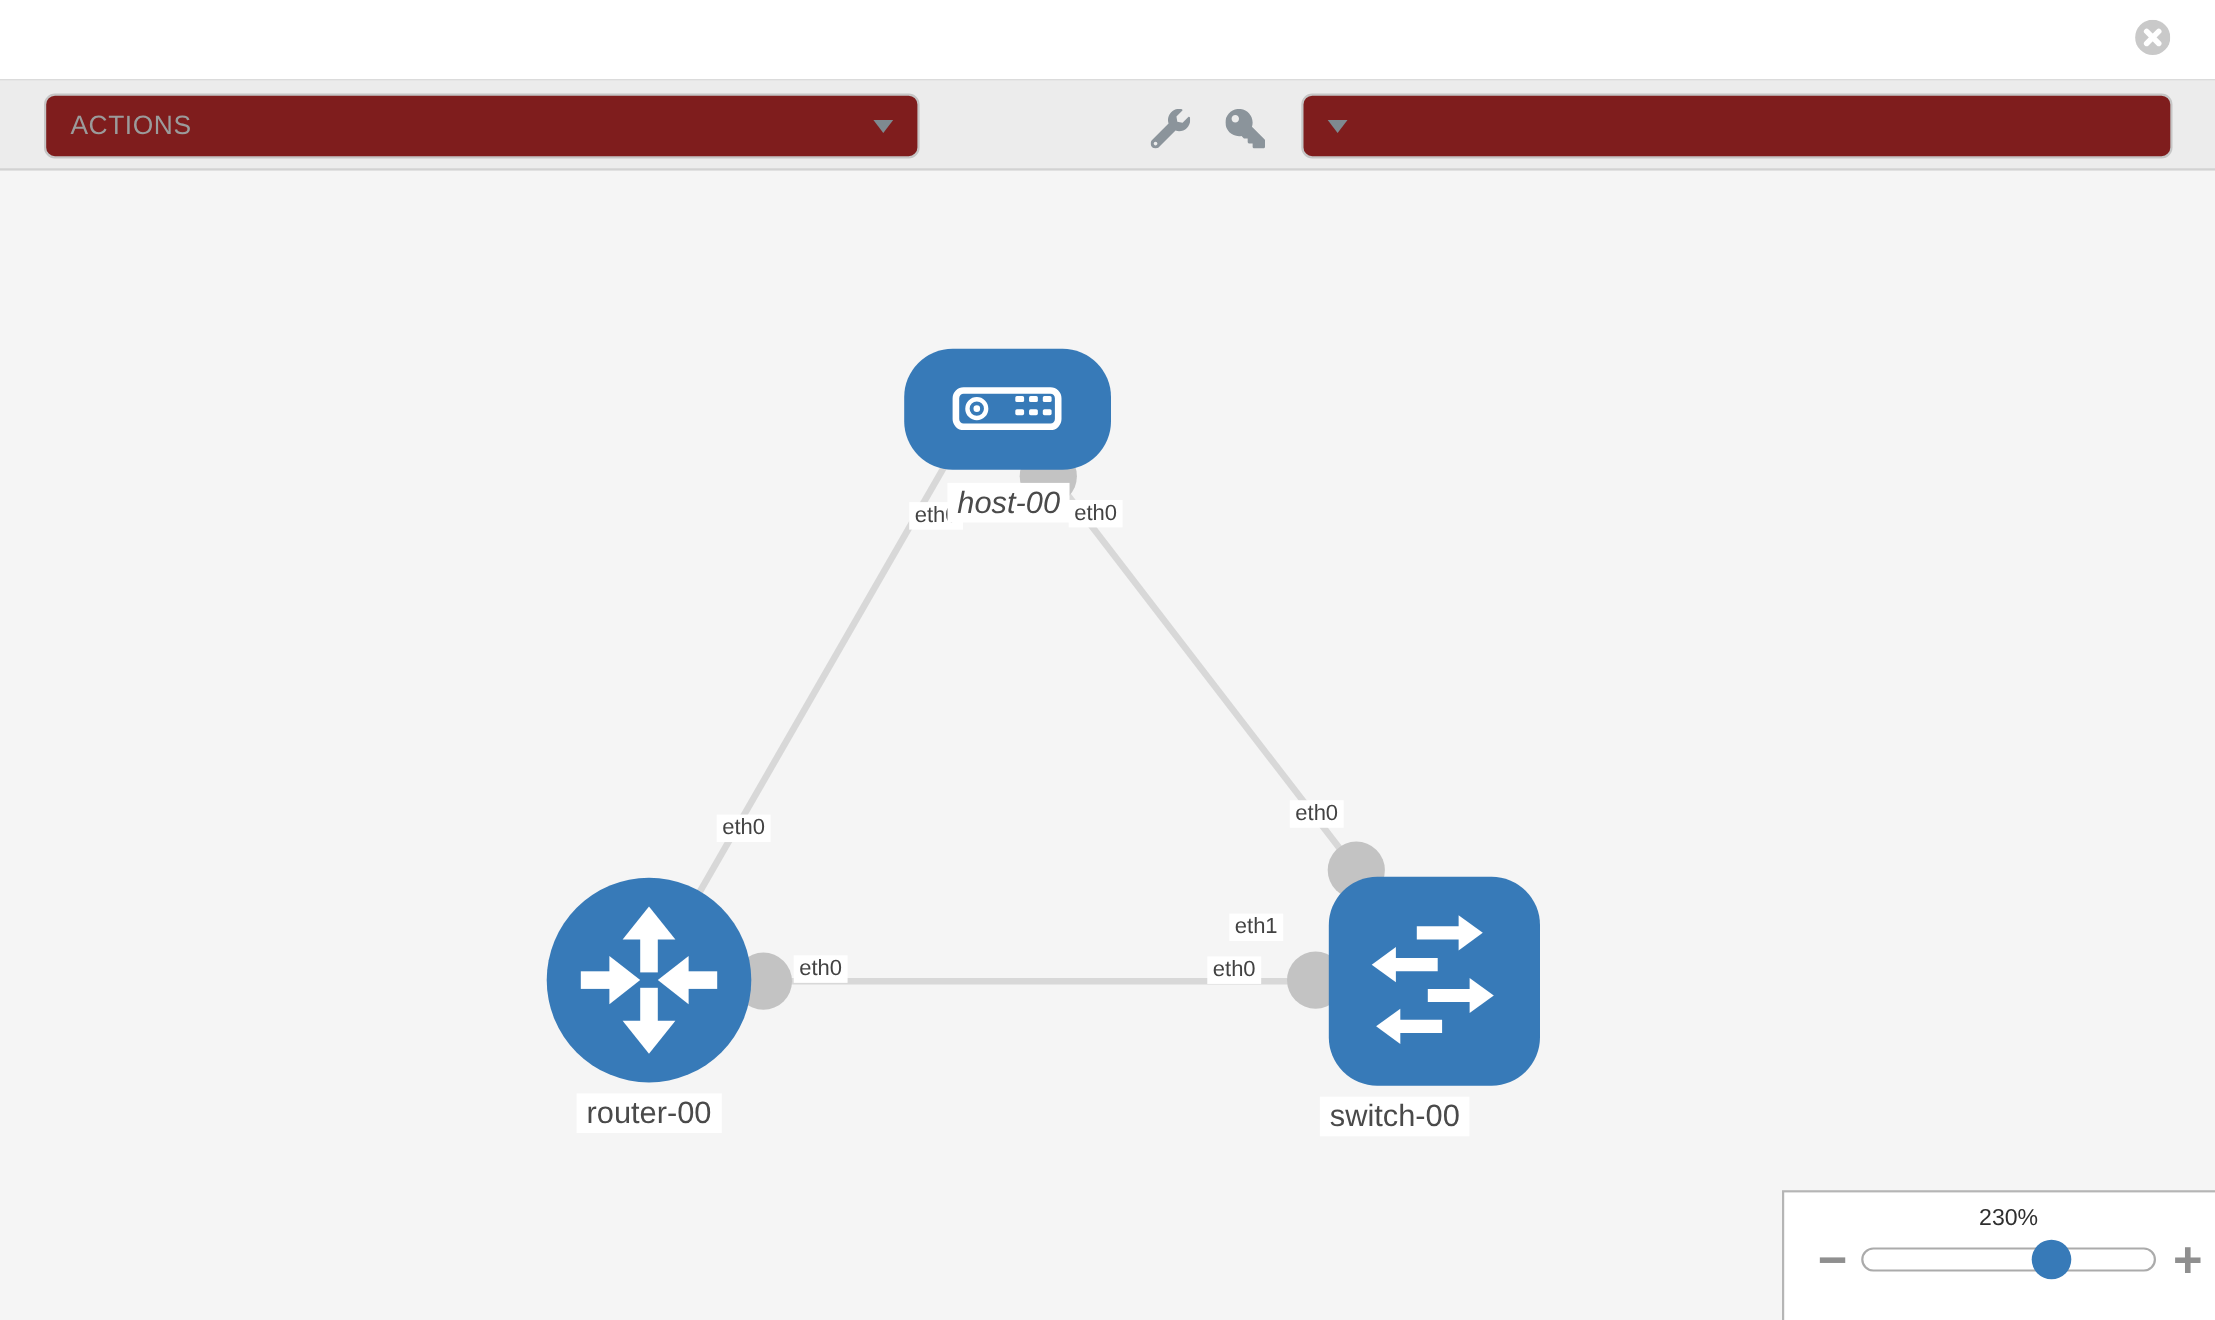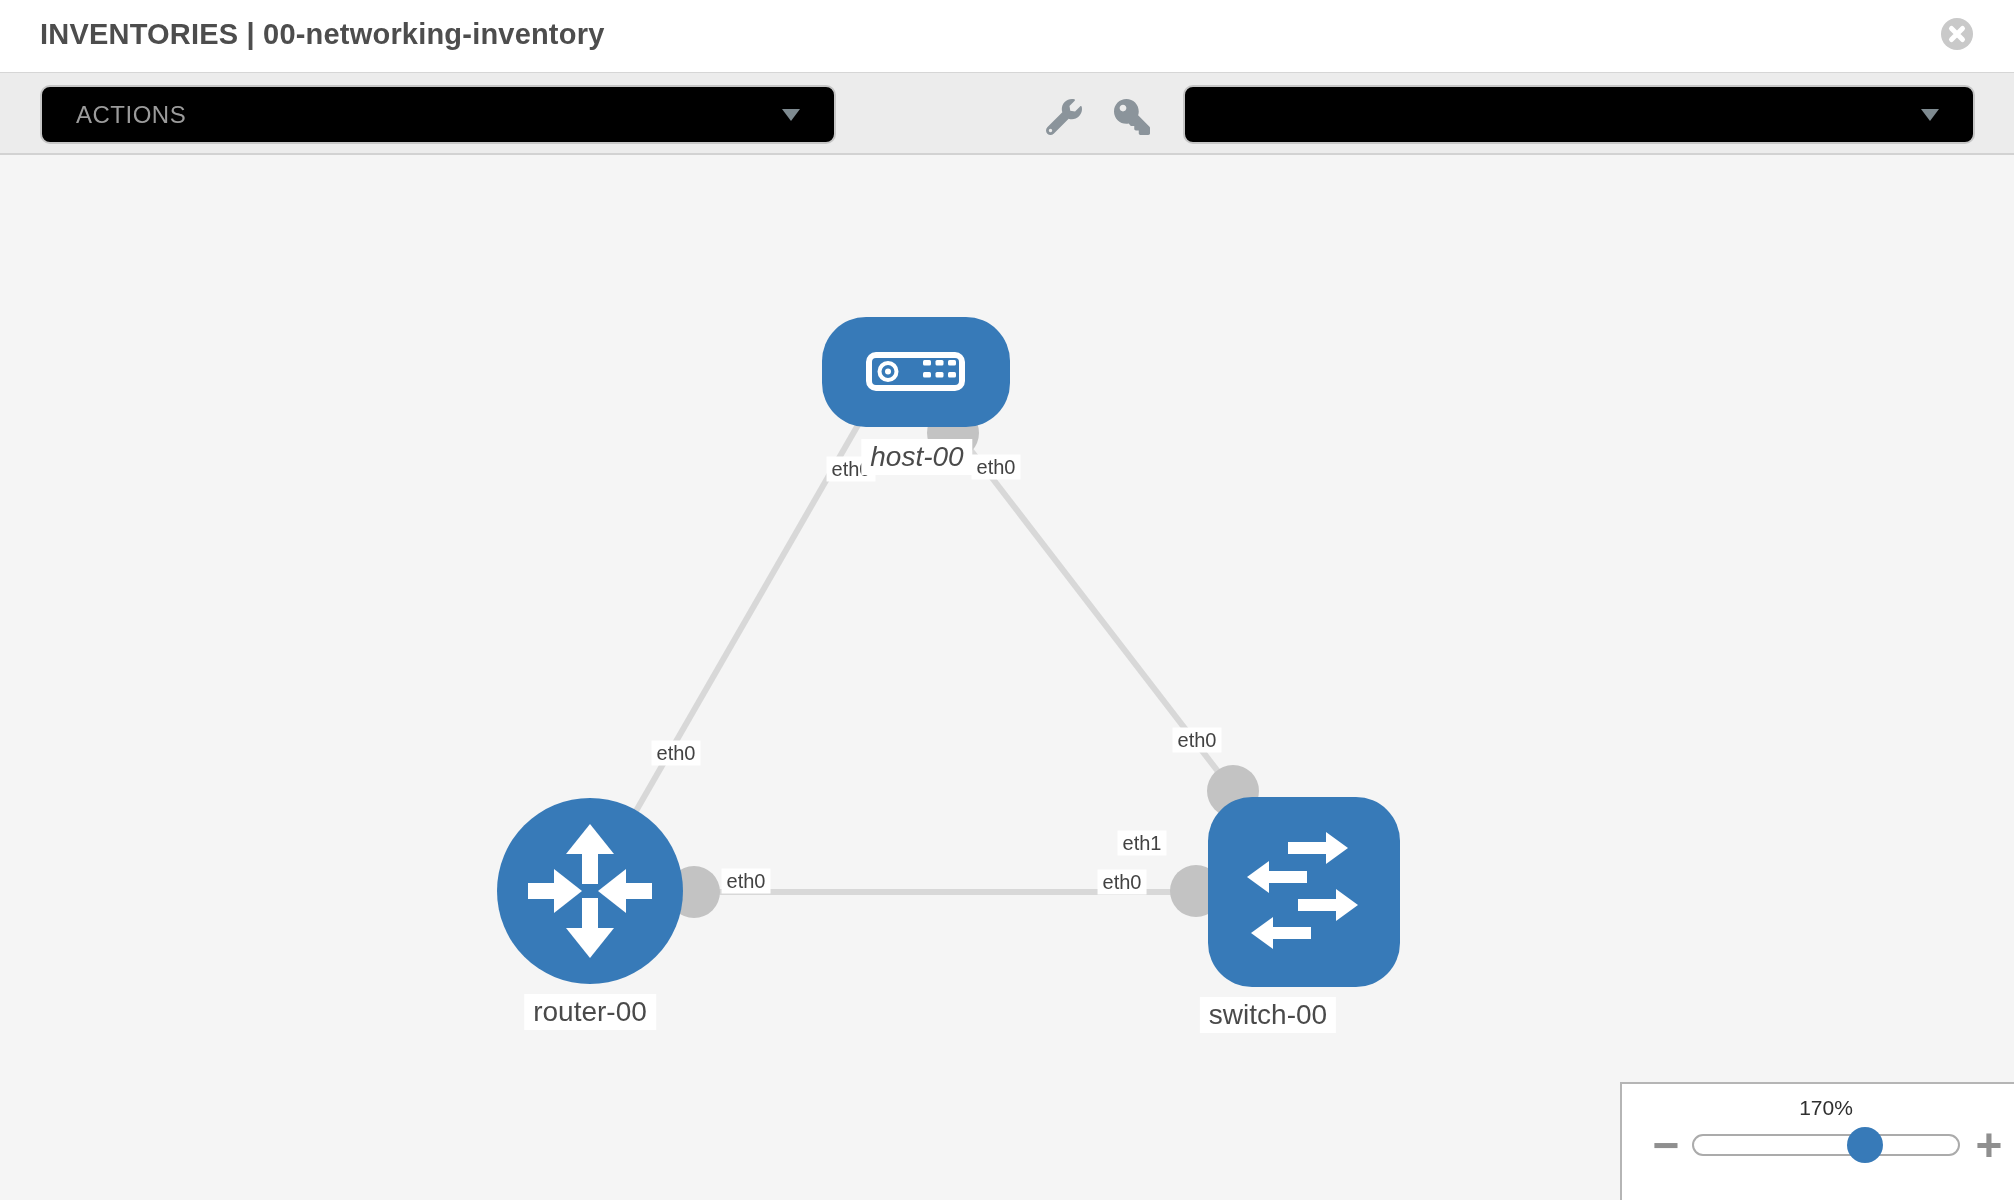--- a/index.html
+++ b/index.html
@@ -11,23 +11,23 @@
     background:#ffffff; z-index:10; }
   .app-title { position:absolute; left:40px; top:18px; font-size:29px;
     font-weight:bold; color:#4d4d4d; letter-spacing:0.2px; }
   .close-btn { position:absolute; left:1941px; top:18px; width:32px; height:32px;
     cursor:pointer; }
 
   
   .toolbar { position:absolute; left:0; top:72px; width:2014px; height:83px;
     background:#ececec; border-top:1px solid #d6d6d6; border-bottom:2px solid #d2d2d2;
     z-index:10; }
-  .dropdown { position:absolute; top:12px; height:59px; background:#000000;
+  .dropdown { position:absolute; top:12px; height:59px; background:#7f1d1d;
     border:2px solid #c6c6c6; border-radius:10px; display:flex; align-items:center;
-    padding:0 34px; cursor:pointer;justify-content:flex-end; }
+    padding:0 22px; cursor:pointer; }
   .dropdown .dd-label { font-size:24px; color:#9b9b9b; letter-spacing:0.5px; flex:1; }
   .caret { width:0; height:0; border-left:9px solid transparent;
     border-right:9px solid transparent; border-top:12px solid #7e8a90; }
   .dd-actions { left:40px;  width:796px; }
   .dd-search  { left:1183px; width:792px; }
   .tool-icon { position:absolute; top:26px; width:36px; height:36px; cursor:pointer; }
   .tool-wrench { left:1046px; }
   .tool-key    { left:1114px; }
 
   
@@ -124,21 +124,20 @@
 <span class="iface-label" style="left:1197px; top:740px;">eth0</span>
 <span class="iface-label" style="left:746px; top:881px;">eth0</span>
 <span class="iface-label" style="left:1122px; top:882px;">eth0</span>
 <span class="iface-label" style="left:1142px; top:843px;">eth1</span>
 
 <div class="node-label" style="left:917px; top:457px;font-style:italic;">host-00</div>
 <div class="node-label" style="left:590px; top:1012px;">router-00</div>
 <div class="node-label" style="left:1268px; top:1015px;">switch-00</div>
 
 <div class="app-header">
-  <div class="app-title">INVENTORIES | 00-networking-inventory</div>
   <svg class="close-btn" viewBox="0 0 32 32">
     <circle cx="16" cy="16" r="16" fill="#c9c9c9"></circle>
     <path d="M10.5 10.5 L21.5 21.5 M21.5 10.5 L10.5 21.5" stroke="#ffffff" stroke-width="5" stroke-linecap="round"></path>
   </svg>
 </div>
 
 <div class="toolbar">
   <div class="dropdown dd-actions">
     <span class="dd-label">ACTIONS</span>
     <span class="caret"></span>
@@ -152,18 +151,18 @@
       <path fill="#8b949b" d="M512 176.001C512 273.203 433.202 352 336 352c-11.22 0-22.19-1.062-32.827-3.069l-24.012 27.014A23.999 23.999 0 0 1 261.223 384H224v40c0 13.255-10.745 24-24 24h-40v40c0 13.255-10.745 24-24 24H24c-13.255 0-24-10.745-24-24v-78.059c0-6.365 2.529-12.47 7.029-16.971l161.802-161.802C163.108 213.814 160 195.271 160 176 160 78.798 238.797.001 335.999 0 433.488-.001 512 78.511 512 176.001zM336 128c0 26.51 21.49 48 48 48s48-21.49 48-48-21.49-48-48-48-48 21.49-48 48z"></path>
     </g>
   </svg>
 
   <div class="dropdown dd-search">
     <span class="caret"></span>
   </div>
 </div>
 
 <div class="zoom-panel">
-  <div class="zoom-value">170%</div>
+  <div class="zoom-value">230%</div>
   <div class="zoom-minus">−</div>
   <div class="zoom-track"></div>
   <div class="zoom-thumb"></div>
   <div class="zoom-plus">+</div>
 </div>
 
 </body></html>

